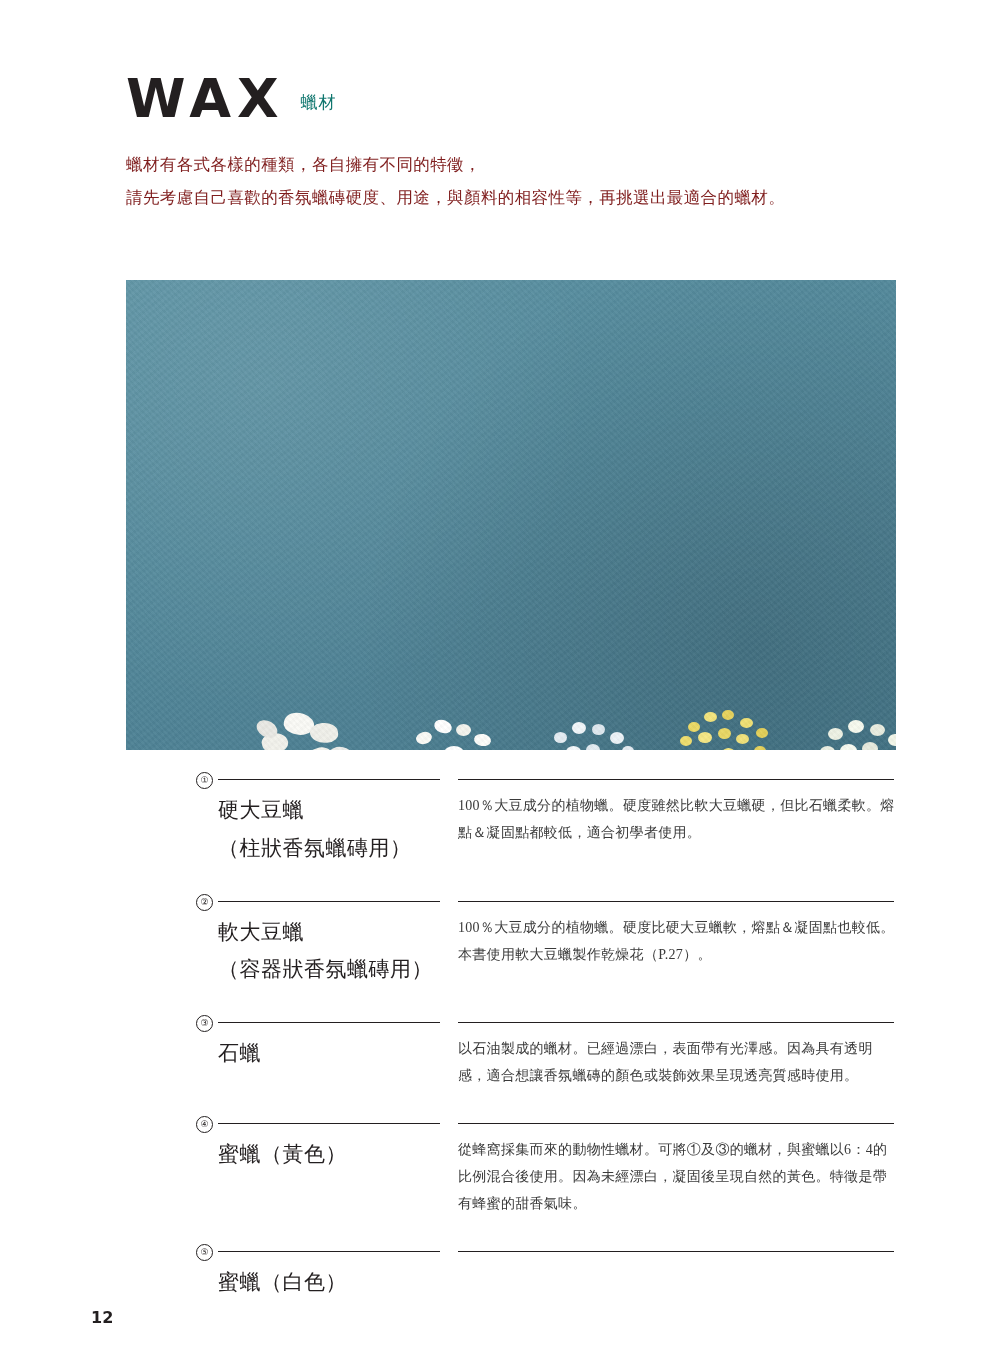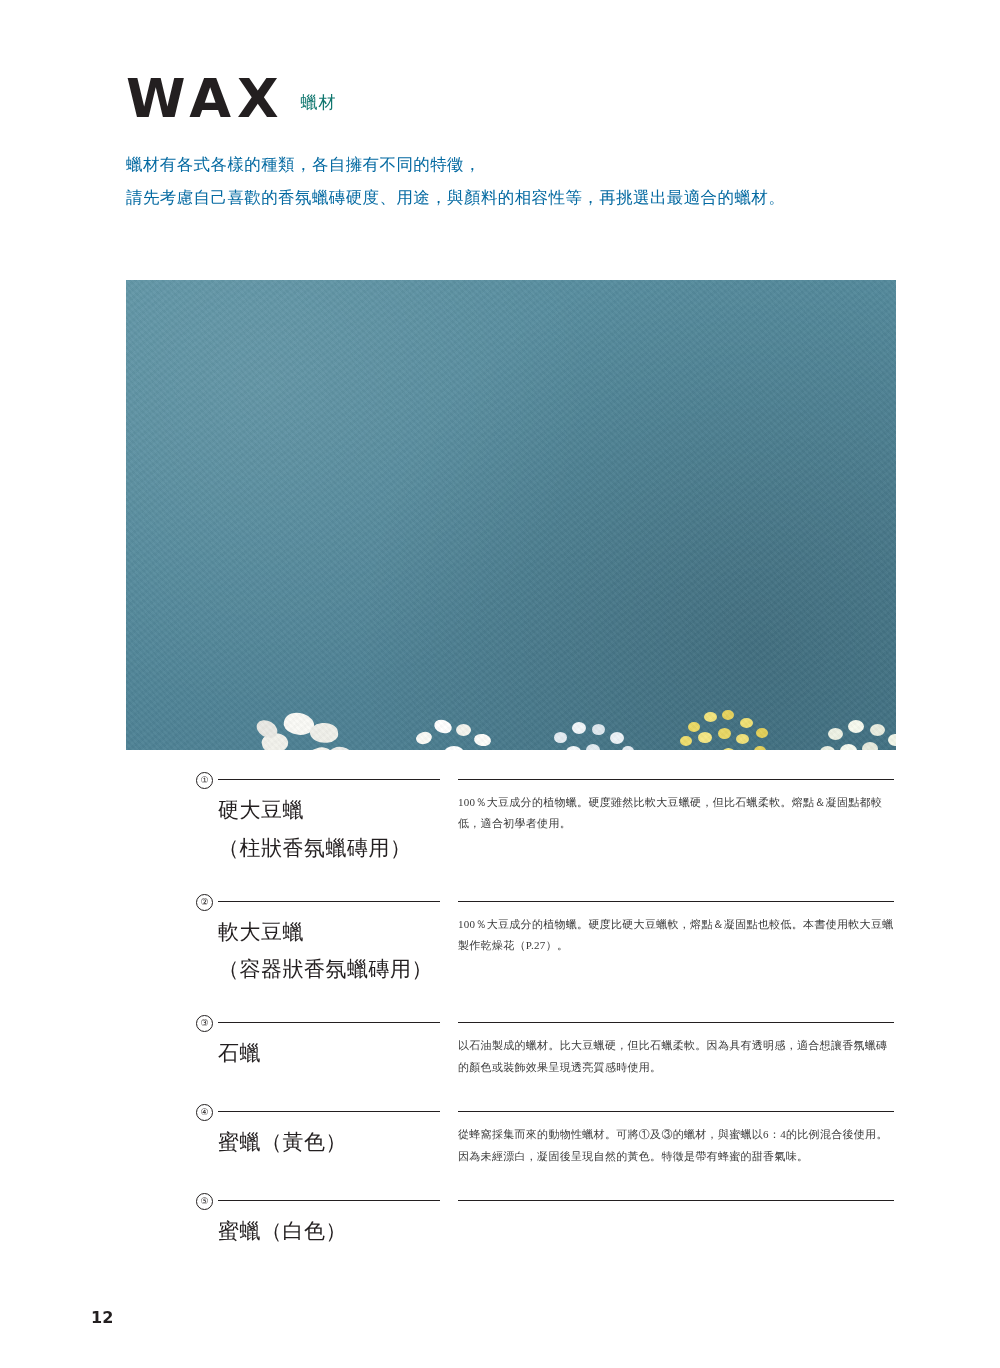--- a/index.html
+++ b/index.html
@@ -47,21 +47,21 @@
 
   
   .intro {
     position: absolute;
     left: 126px;
     top: 148px;
     width: 760px;
     font-size: 16.5px;
     line-height: 2.0;
     letter-spacing: 0.4px;
-    color: #0369a1;
+    color: #7f1d1d;
   }
   .intro div { white-space: nowrap; }
 
   
   .photo {
     position: absolute;
     left: 126px;
     top: 280px;
     width: 770px;
     height: 470px;
@@ -147,21 +147,21 @@
     width: 222px;
     margin-left: 92px;
     font-size: 21px;
     line-height: 1.8;
     letter-spacing: 0.5px;
     color: #231f20;
   }
   .entry-desc {
     flex: 1;
     margin-left: 18px;
-    font-size: 11px;
+    font-size: 14px;
     line-height: 1.95;
     letter-spacing: 0.3px;
     color: #3a3a3a;
   }
 
   
   .page-number {
     position: absolute;
     left: 62px;
     top: 1308px;
@@ -289,21 +289,21 @@
       <div class="entry-marker">③</div>
       <div class="entry-rules">
         <span class="rule-a"></span>
           <span class="rule-b"></span>
       </div>
       <div class="entry-body">
         <div class="entry-name">
           <div>石蠟</div>
           <div></div>
         </div>
-        <div class="entry-desc">以石油製成的蠟材。比大豆蠟硬，但比石蠟柔軟。因為具有透明感，適合想讓香氛蠟磚的顏色或裝飾效果呈現透亮質感時使用。</div>
+        <div class="entry-desc">以石油製成的蠟材。已經過漂白，表面帶有光澤感。因為具有透明感，適合想讓香氛蠟磚的顏色或裝飾效果呈現透亮質感時使用。</div>
       </div>
     </div>
 
     <div class="entry">
       <div class="entry-marker">④</div>
       <div class="entry-rules">
         <span class="rule-a"></span>
           <span class="rule-b"></span>
       </div>
       <div class="entry-body">

